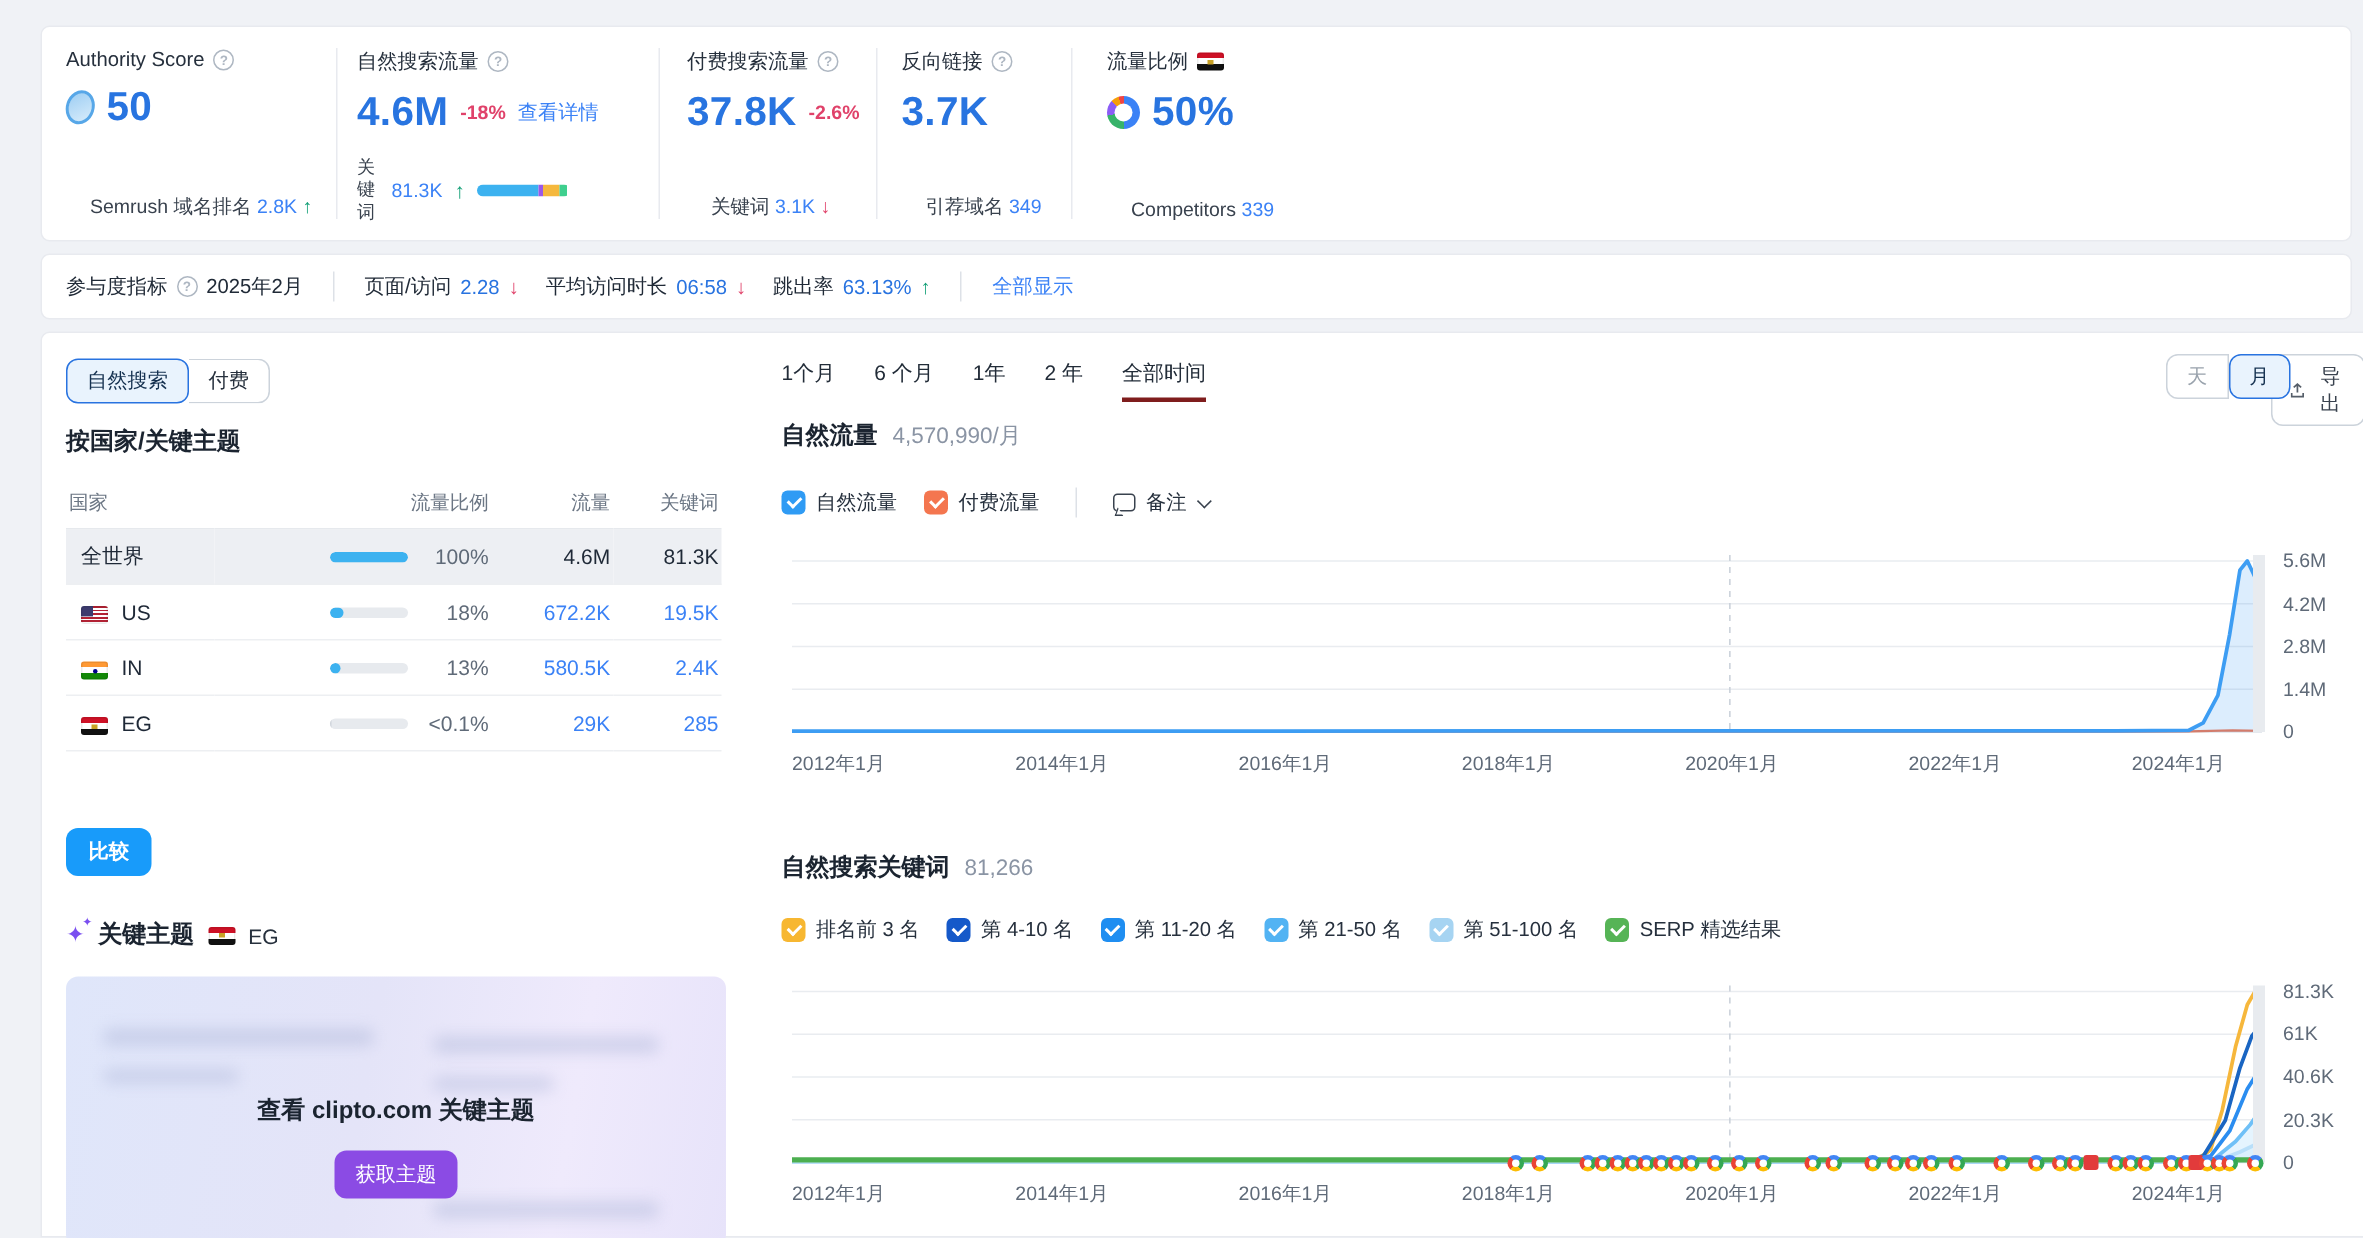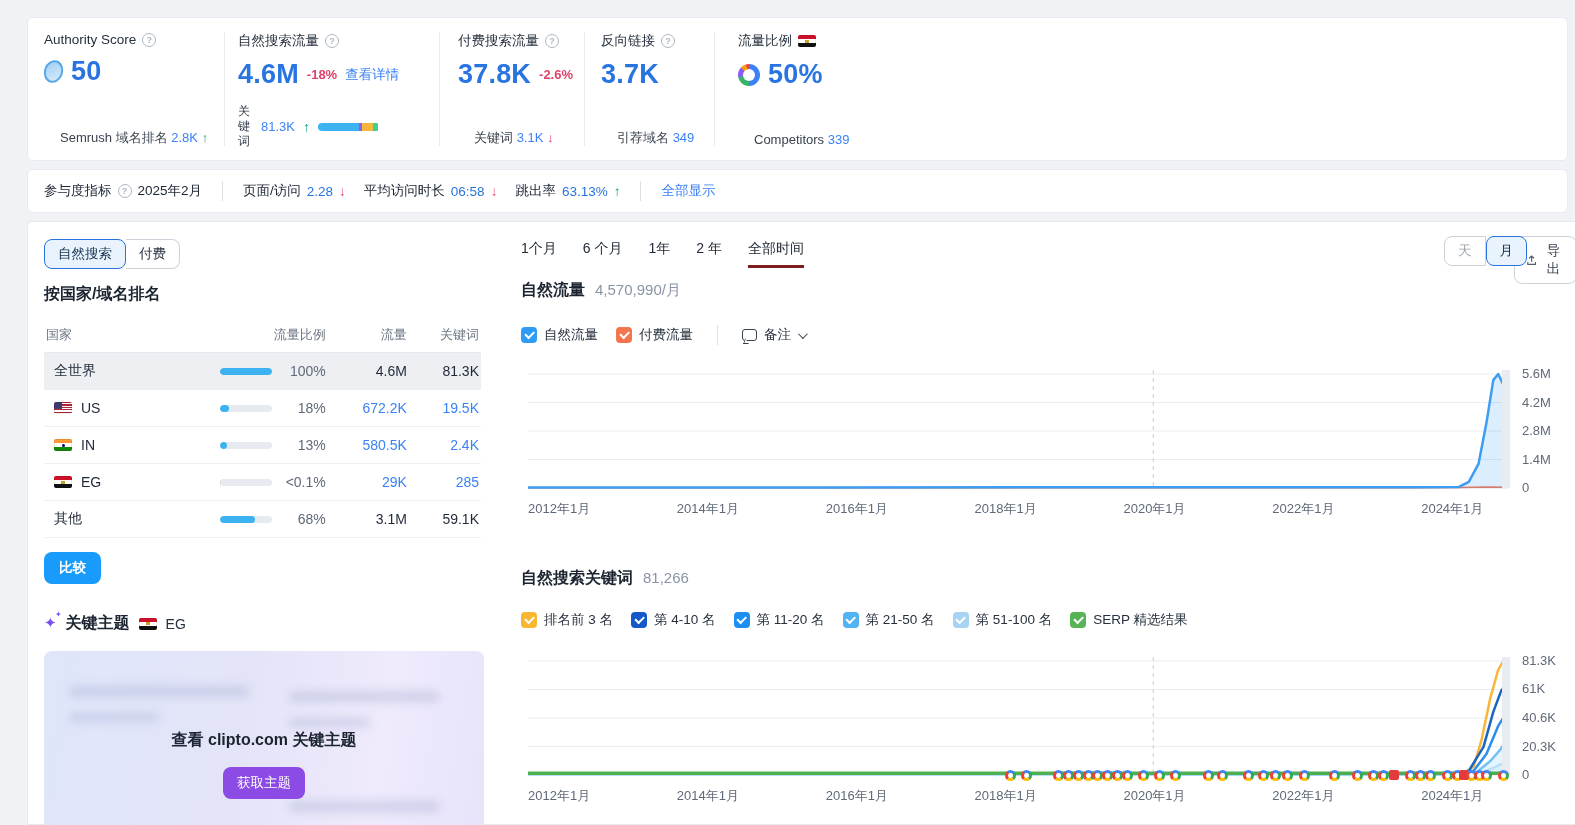--- a/index.html
+++ b/index.html
@@ -55,21 +55,21 @@
   .seg.first { border-radius:8px 0 0 8px; }
   .seg.last { border-radius:0 8px 8px 0; border-left:none; }
   .seg.active { border:1px solid #2873e0; background:#e9f3fd; color:#14304f; border-radius:8px; position:relative; z-index:1; }
   #geo-title { position:absolute; left:16px; top:62px; font-size:16px; font-weight:bold; color:#1b2430; }
   #country-table { position:absolute; left:16px; top:100px; width:437px; border-collapse:collapse; font-size:14px; }
   #country-table th { font-size:13px; color:#6b7684; font-weight:normal; text-align:right; padding:4px 2px 8px; border-bottom:1px solid #e6e9ed; }
   #country-table th:first-child { text-align:left; }
   #country-table td { padding:0 2px; height:37px; border-bottom:1px solid #edeff2; text-align:right; color:#1f2937; }
   #country-table td:first-child { text-align:left; }
   #country-table tr.hl td { background:#edeff3; }
-  .cell-country { display:flex; align-items:center; gap:9px; padding-left:8px; }
+  .cell-country { display:flex; align-items:flex-end; gap:9px; padding-left:8px; }
   .share-cell { display:flex; align-items:center; gap:10px; justify-content:flex-end; }
   .share-bar { width:52px; height:7px; border-radius:4px; background:#e7eaee; overflow:hidden; }
   .share-bar i { display:block; height:100%; background:#3cb2f0; border-radius:4px; }
   .share-pct { color:#5f6a78; min-width:44px; }
   #compare-btn { position:absolute; left:16px; top:330px; background:#189bfa; color:#fff; border:none;
     border-radius:8px; padding:7px 15px; font-size:13.5px; cursor:pointer; font-weight:bold; }
   #topics-head { position:absolute; left:16px; top:391px; display:flex; align-items:center; gap:9px; font-size:16px; font-weight:bold; color:#1b2430; }
   .sparkle { color:#7a4ff0; font-size:15px; position:relative; top:-1px; }
   .sparkle::after { content:"✦"; font-size:8px; position:absolute; top:-4px; right:-5px; }
   #topics-head .cc { font-size:14px; font-weight:normal; color:#26303d; }
@@ -235,21 +235,21 @@
     <a class="lnk">全部显示</a>
   </div>
 </div>
 
 <div class="card" id="card-main">
 
   <div class="seg-group" id="left-tabs">
       <button class="seg first active">自然搜索</button>
       <button class="seg last ">付费</button>
     </div>
-  <div id="geo-title">按国家/域名排名</div>
+  <div id="geo-title">按国家/关键主题</div>
 
   <table id="country-table">
     <thead>
         <tr id="country-thead">
           <th>国家</th>
           <th>流量比例</th>
           <th>流量</th>
           <th>关键词</th>
         </tr>
       </thead>
@@ -317,37 +317,20 @@
           <td>
             <span class="share-cell">
               <span class="share-bar">
                 <i style="width: 3%; background: rgb(207, 212, 219);"></i>
               </span>
               <span class="share-pct">&lt;0.1%</span>
             </span>
           </td>
           <td><a class="lnk">29K</a></td>
           <td><a class="lnk">285</a></td>
-        </tr>
-        <tr>
-          <td>
-            <span class="cell-country">
-              <span>其他</span>
-            </span>
-          </td>
-          <td>
-            <span class="share-cell">
-              <span class="share-bar">
-                <i style="width: 68%;"></i>
-              </span>
-              <span class="share-pct">68%</span>
-            </span>
-          </td>
-          <td>3.1M</td>
-          <td>59.1K</td>
         </tr>
       </tbody>
   </table>
 
   <button id="compare-btn">比较</button>
 
   <div id="topics-head">
     <span class="sparkle">✦</span>
     <span>关键主题</span>
     <span class="flag flag-eg"></span>

